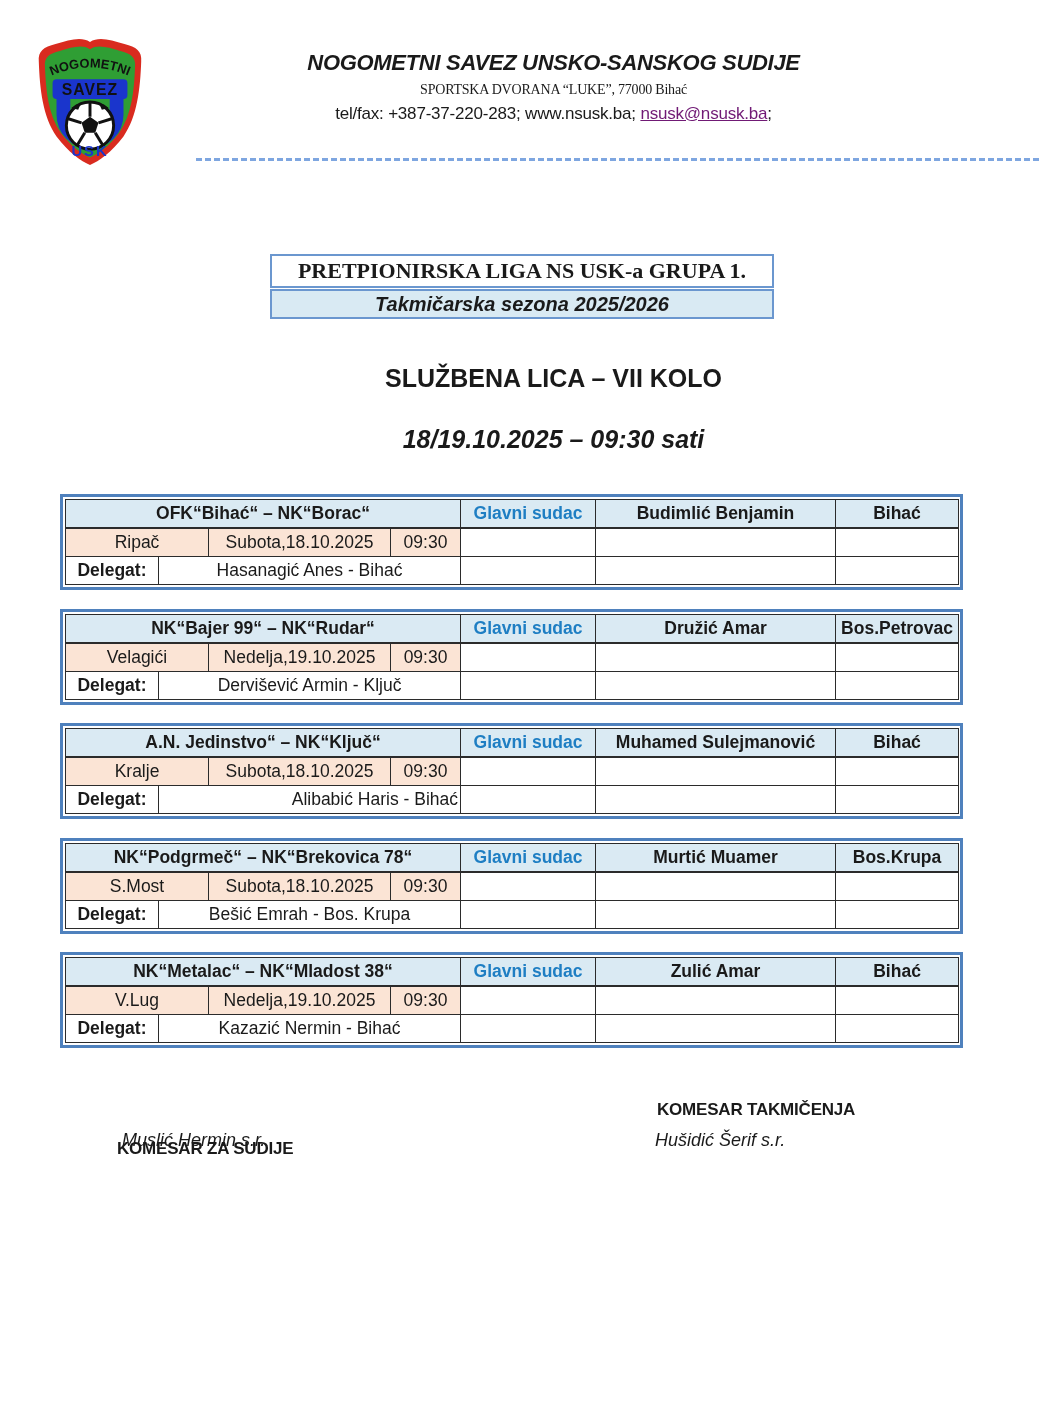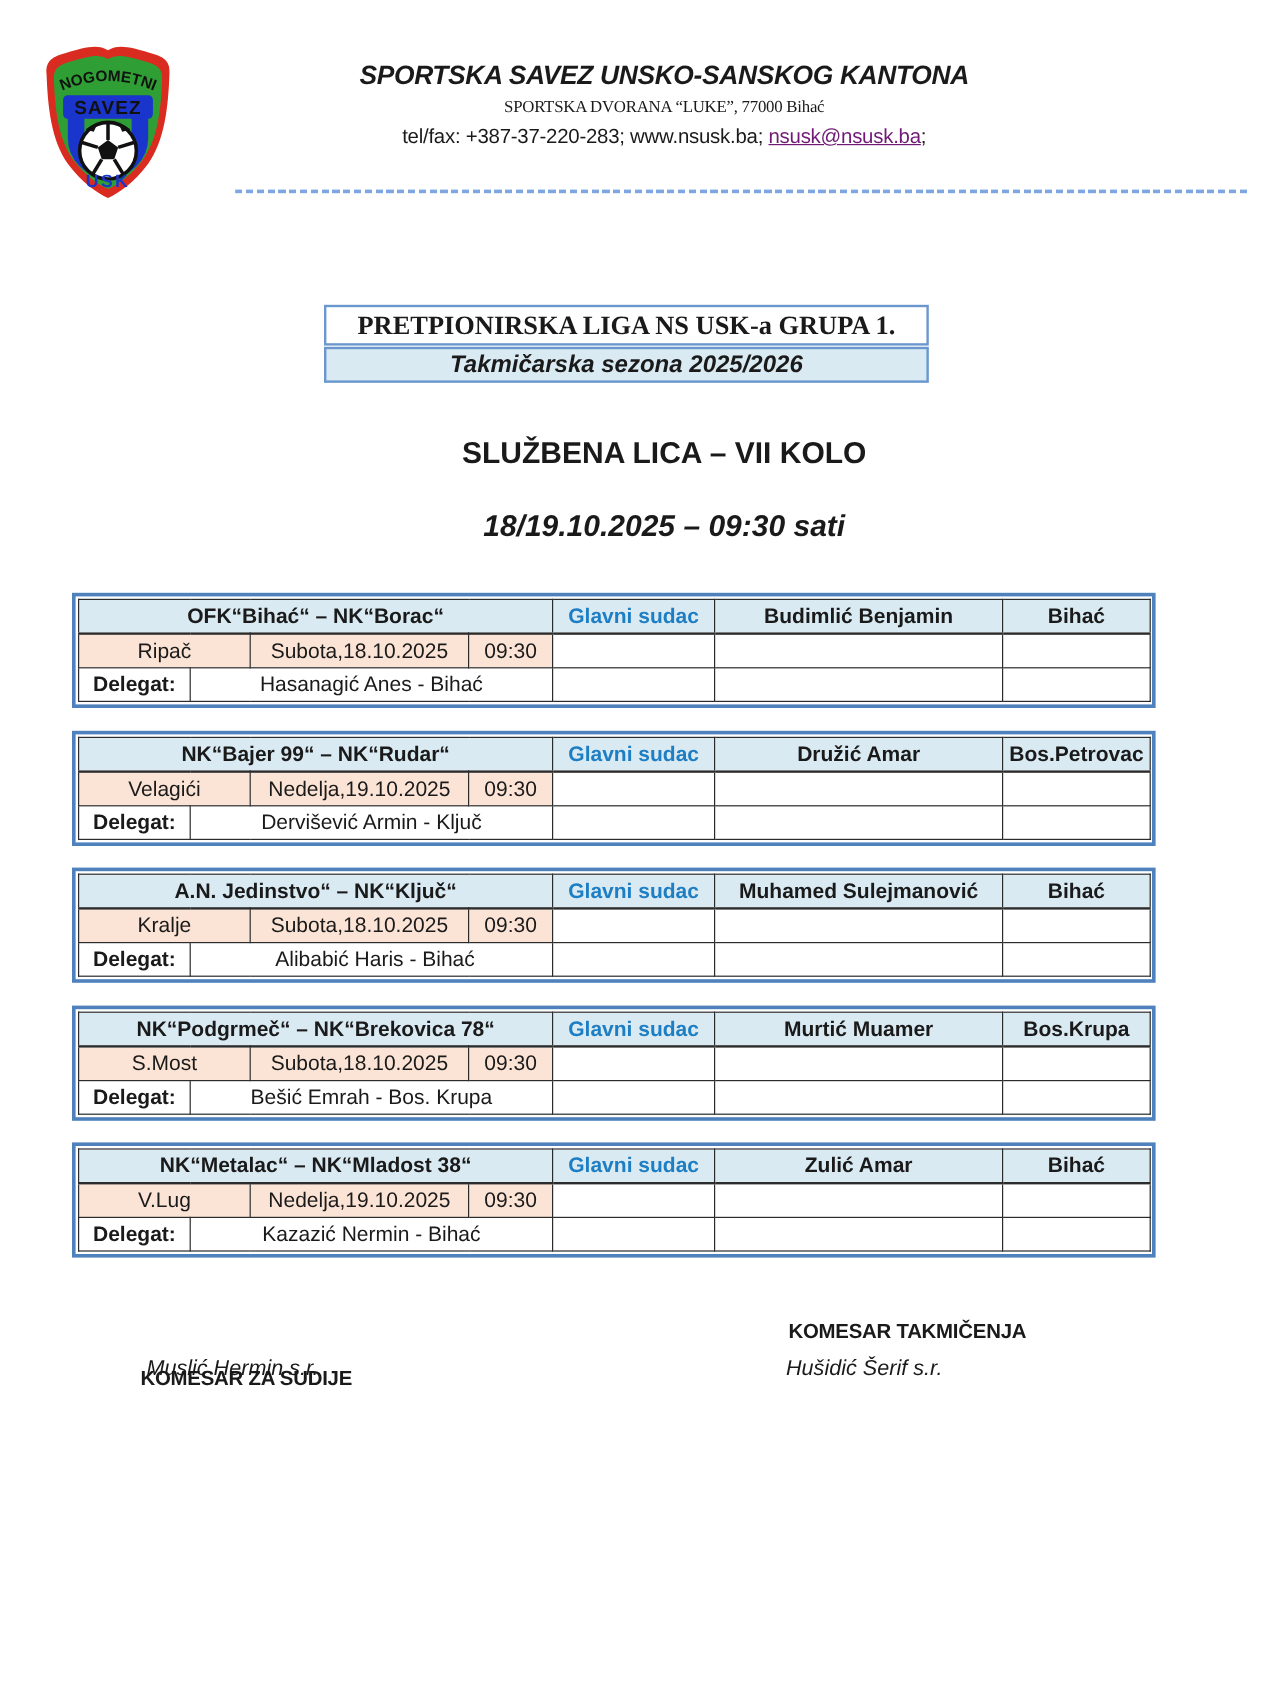--- a/index.html
+++ b/index.html
@@ -57,21 +57,21 @@
   }
   .match-card table { width:100%; border-collapse:collapse; table-layout:fixed; }
   .match-card td {
     border:1px solid #2b2b2b; height:27px; text-align:center; vertical-align:middle;
     font-size:17.5px; padding:0 2px; white-space:nowrap; overflow:hidden;
   }
   tr.r-head td { background:#daeaf3; border-bottom-width:2px;font-weight:bold; }
   td.ref-label { color:#1e7ec3; font-weight:bold; }
   td.peach { background:#fbe4d5; }
   td.del-label { font-weight:bold; }
-  td.align-left { text-align:center; padding-left:8px; }
+  td.align-left { text-align:right; padding-left:8px; }
 
   
   .f-title { position:absolute; font-size:17px; font-weight:bold; letter-spacing:-0.2px; }
   .f-name  { position:absolute; font-size:18px; font-style:italic; }
   .f-lt { left:117px; top:1100px;margin-top:39px; }
   .f-ln { left:122px; top:1130px; }
   .f-rt { left:657px; top:1100px; }
   .f-rn { left:655px; top:1130px; }
 </style>
 </head>
@@ -96,21 +96,21 @@
       <line x1="73.6" y1="92.2" x2="87" y2="88" stroke="#111" stroke-width="3"></line>
       <line x1="56.4" y1="92.2" x2="43" y2="88" stroke="#111" stroke-width="3"></line>
       <line x1="70.3" y1="102.3" x2="78" y2="115" stroke="#111" stroke-width="3"></line>
       <line x1="59.7" y1="102.3" x2="52" y2="115" stroke="#111" stroke-width="3"></line>
       <path d="M46 77 a24 24 0 0 1 10 -5 l -3 7 z" fill="#111"></path>
       <path d="M84 77 a24 24 0 0 0 -10 -5 l 3 7 z" fill="#111"></path>
     </g>
     <text x="65" y="126" text-anchor="middle" font-size="15" font-weight="bold" fill="#1a35cc" font-family="Liberation Sans, sans-serif" letter-spacing="2">USK</text>
   </svg>
 
-  <div class="org-title">SPORTSKA SAVEZ UNSKO-SANSKOG KANTONA</div>
+  <div class="org-title">NOGOMETNI SAVEZ UNSKO-SANSKOG SUDIJE</div>
   <div class="org-addr">SPORTSKA DVORANA “LUKE”, 77000 Bihać</div>
   <div class="org-contact">
     <span>tel/fax: +387-37-220-283; www.nsusk.ba; </span><span class="email-link">nsusk@nsusk.ba</span><span>;</span>
   </div>
   <div class="dashed-line"></div>
 
   <div class="title-box">
     <div class="tb-row1">PRETPIONIRSKA  LIGA NS USK-a   GRUPA 1.</div>
     <div class="tb-row2">Takmičarska sezona 2025/2026</div>
   </div>

